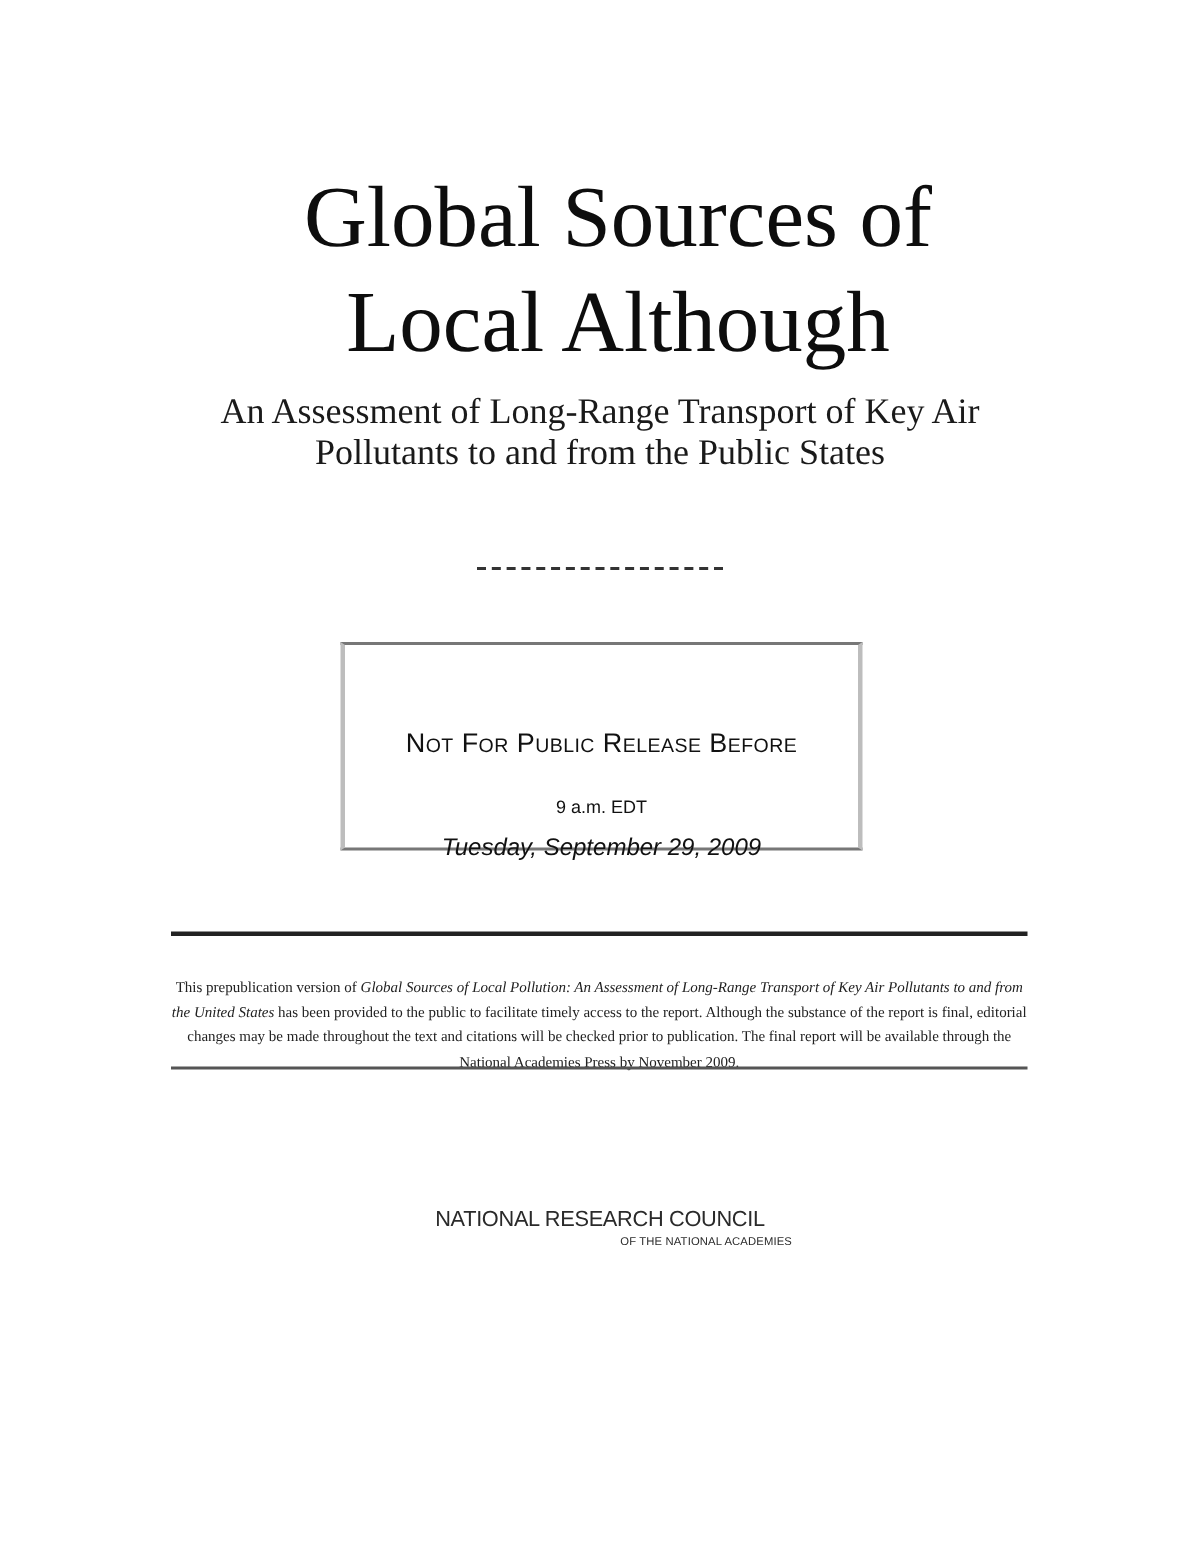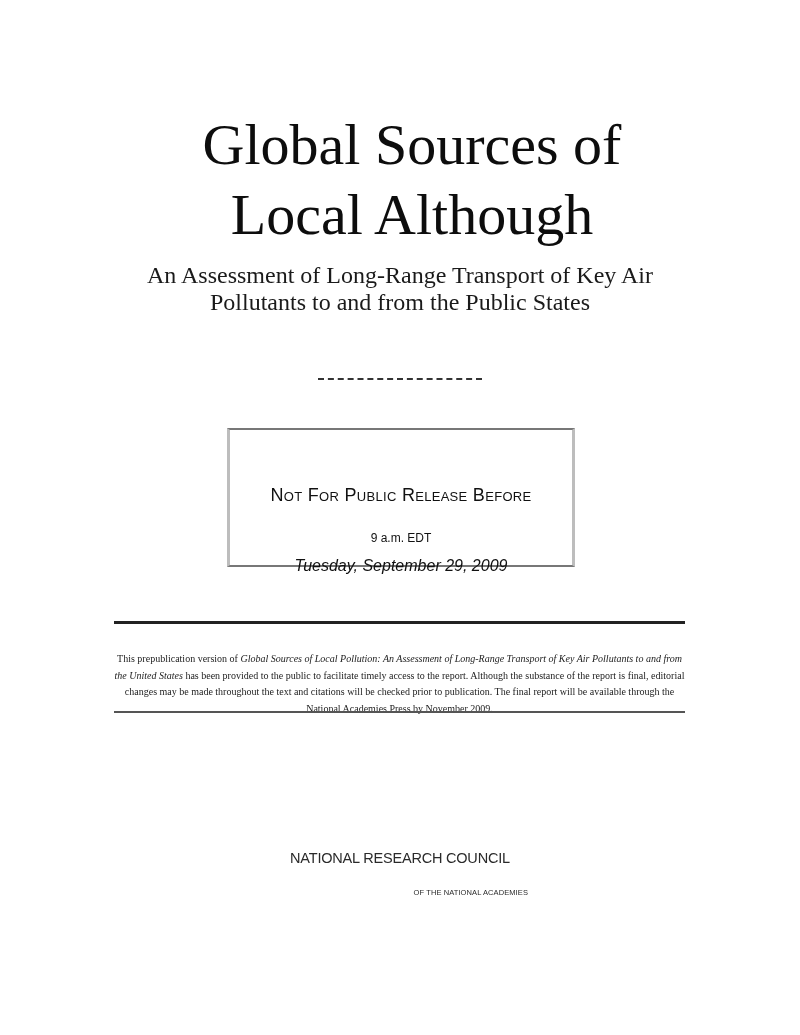--- a/index.html
+++ b/index.html
@@ -107,28 +107,27 @@
       width: 260px;
       font-family: "Liberation Sans", "DejaVu Sans", sans-serif;
       color: #2a2a2a;
     }
     .nrc-main {
       font-size: 14.5px;
       letter-spacing: -0.2px;
       line-height: 18px;
       white-space: nowrap;
       text-align: center;
-      margin-top: 45px;
     }
     .nrc-sub {
       font-size: 7.5px;
       line-height: 12px;
       text-align: right;
       letter-spacing: 0.1px;
-      margin-top: 20px;
+      margin-top: 0;
       padding-right: 2px;
       white-space: nowrap;
     }
   </style>
 </head>
 <body>
 
 <h1 class="abs title title-1">Global Sources of</h1>
 <h1 class="abs title title-2">Local Although</h1>
 

